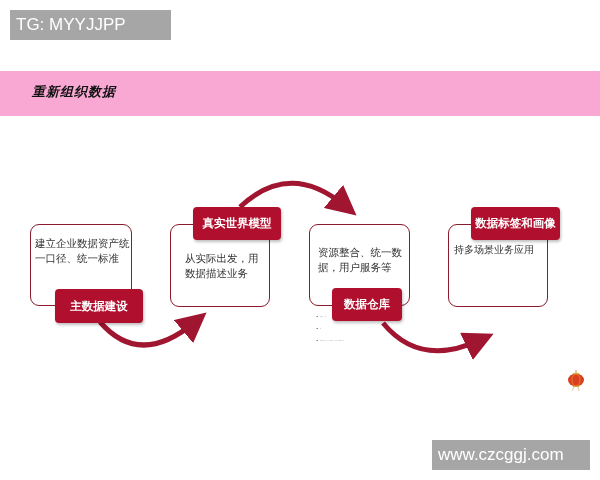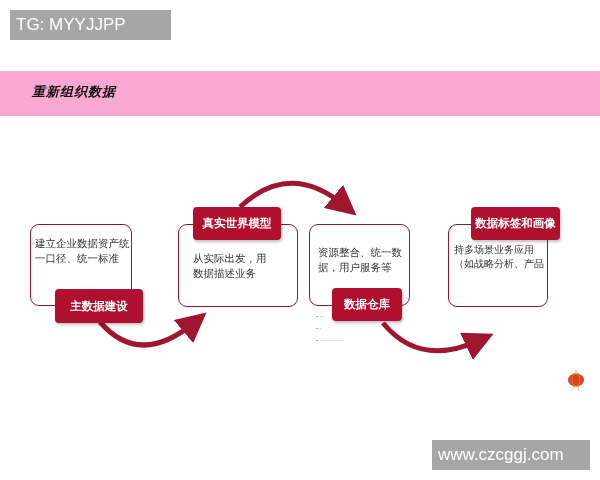--- a/index.html
+++ b/index.html
@@ -64,21 +64,21 @@
 </svg>
 
 <div class="card" style="left:30px; top:224px; width:102px; height:82px;">
   <div class="card-text" style="left:4px; top:11px;">
     <div>建立企业数据资产统</div>
     <div>一口径、统一标准</div>
   </div>
 </div>
 <div class="label-box" style="left:55px; top:289px; width:88px; height:34px;">主数据建设</div>
 
-<div class="card" style="left:170px; top:224px; width:120px; height:83px;margin-left:8px;">
+<div class="card" style="left:170px; top:224px; width:100px; height:83px;">
   <div class="card-text" style="left:14px; top:26px;">
     <div>从实际出发，用</div>
     <div>数据描述业务</div>
   </div>
 </div>
 <div class="label-box" style="left:193px; top:207px; width:88px; height:33px;">真实世界模型</div>
 
 <div class="card" style="left:309px; top:224px; width:101px; height:82px;">
   <div class="card-text" style="left:8px; top:20px;">
     <div>资源整合、统一数</div>
@@ -89,21 +89,20 @@
 
 <div class="tiny-list">
   <div>• ··· ·</div>
   <div>• ·</div>
   <div>• ····· ·····  ·······</div>
 </div>
 
 <div class="card" style="left:448px; top:224px; width:100px; height:83px;">
   <div class="card-text" style="left:5px; top:18px; font-size:10px; line-height:14px;">
     <div>持多场景业务应用</div>
-    <div>（如战略分析、产品</div>
   </div>
 </div>
 <div class="label-box" style="left:471px; top:207px; width:89px; height:33px;">数据标签和画像</div>
 
 <svg class="lantern" viewBox="0 0 20 22">
   <line x1="10" y1="0" x2="10" y2="4" stroke="#c9a36b" stroke-width="1"></line>
   <ellipse cx="10" cy="10" rx="8" ry="6.5" fill="#d8401f"></ellipse>
   <ellipse cx="10" cy="10" rx="4" ry="6.5" fill="none" stroke="#f0a040" stroke-width="0.6"></ellipse>
   <rect x="7" y="3" width="6" height="1.5" fill="#e0a030"></rect>
   <rect x="7" y="15.5" width="6" height="1.5" fill="#e0a030"></rect>

